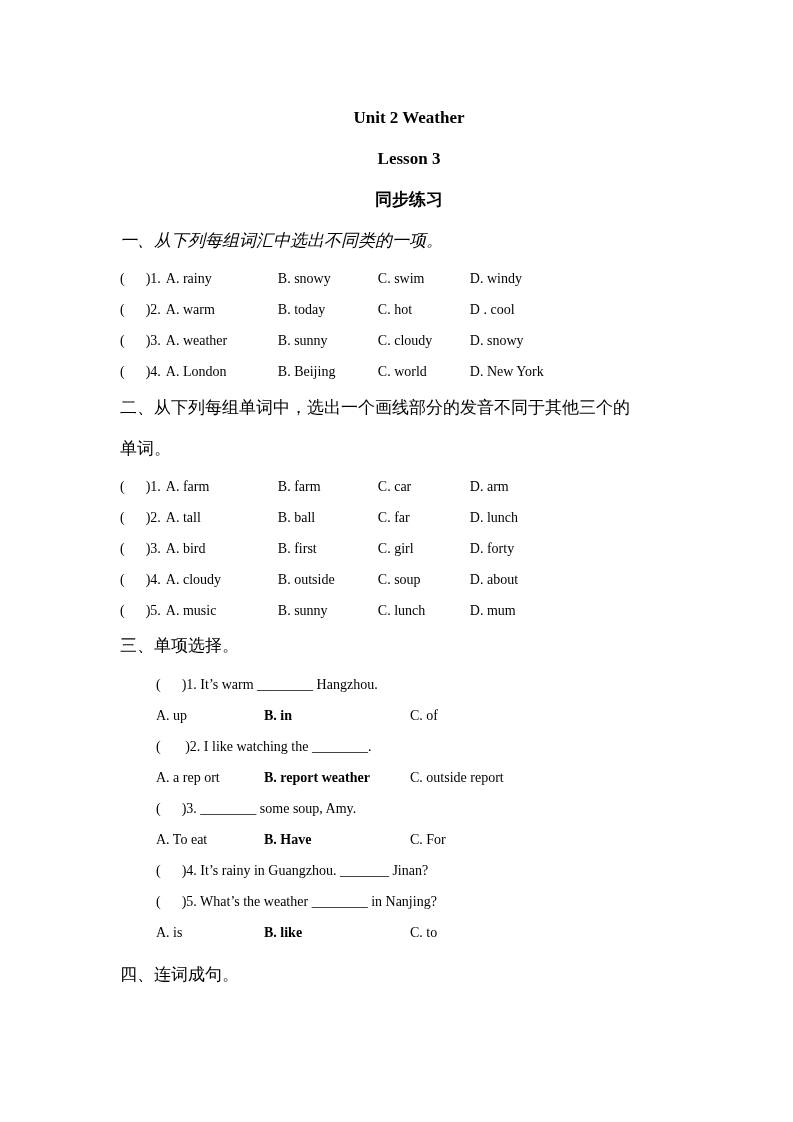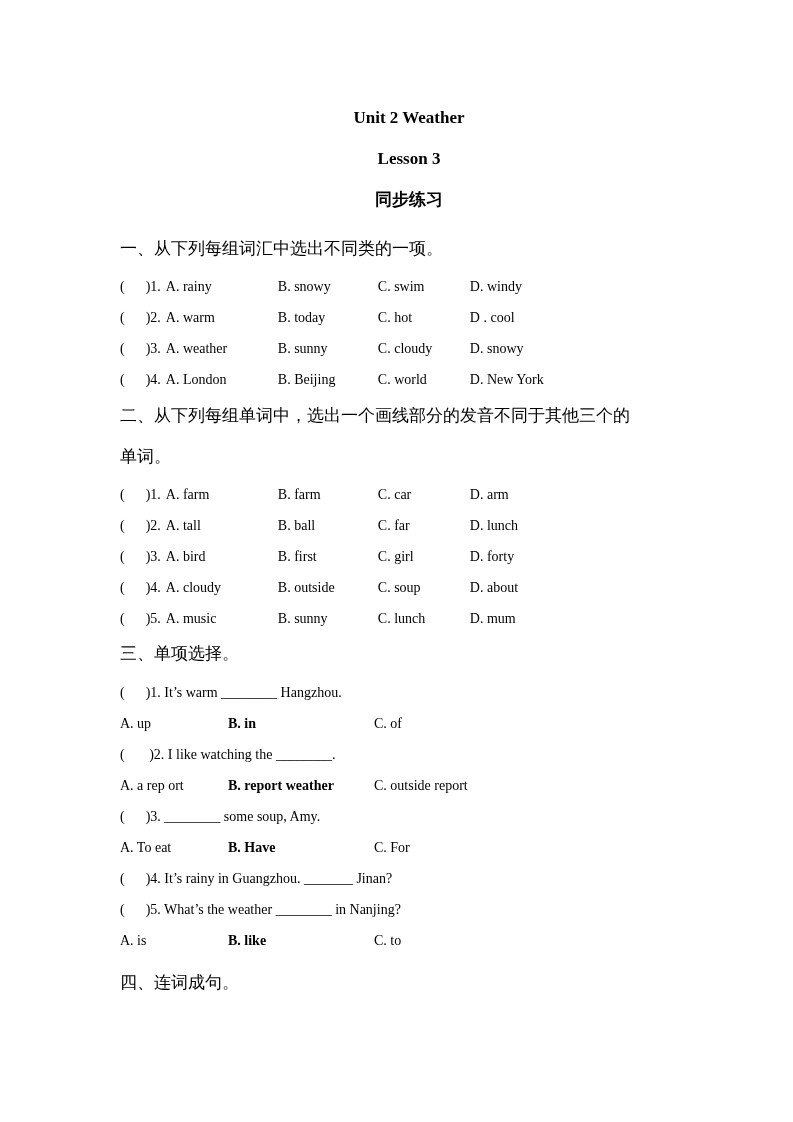--- a/index.html
+++ b/index.html
@@ -6,25 +6,25 @@
   .page{
     position:relative;width:793px;height:1122px;box-sizing:border-box;
     background:#ffffff;color:#000000;
     font-family:"Liberation Serif","DejaVu Serif",serif;
     padding:97px 95px 0 120px;overflow:hidden;
   }
   .titles{text-align:center;}
   .title{font-size:17px;font-weight:700;line-height:41px;white-space:pre;}
   .sec-h{font-size:17px;line-height:30px;white-space:pre;font-weight:400;}
   .sec-h2{font-size:17px;line-height:41px;white-space:pre;font-weight:400;}
-  #s1h{margin-top:14px;}
+  #s1h{margin-top:6px;font-style:italic;}
   #s1rows{margin-top:7px;}
   #s2rows{margin-top:2px;}
   #s3h{margin-top:5px;}
-  #s3block{margin-top:8px;}
+  #s3block{margin-top:8px;margin-left:36px;}
   #s4h{margin-top:12px;}
   .qrow{display:flex;height:31px;line-height:31px;font-size:14px;}
   .pre{white-space:pre;flex:0 0 auto;padding-right:5px;}
   .opt{white-space:pre;flex:0 0 auto;overflow:visible;}
   .opt.oa{width:112px;}
   .opt.ob{width:100px;}
   .opt.oc{width:92px;}
   .opt.od{flex:1 1 auto;}
   .qline{height:31px;line-height:31px;font-size:14px;white-space:pre;}
   .optline{display:flex;height:31px;line-height:31px;font-size:14px;}

